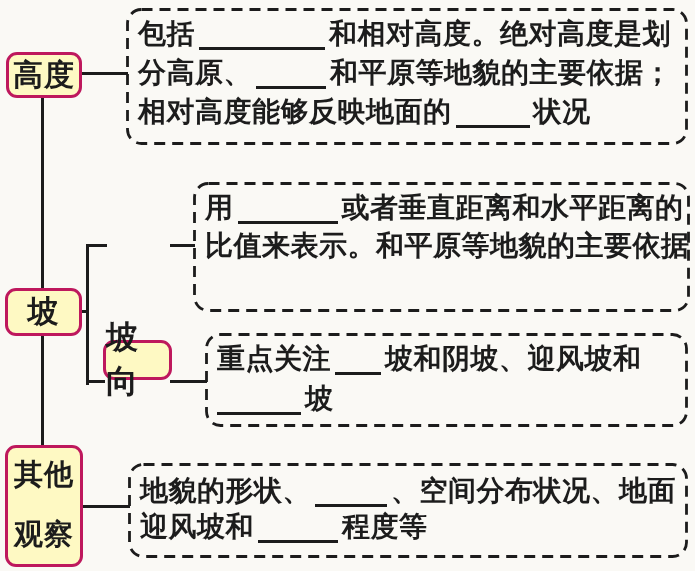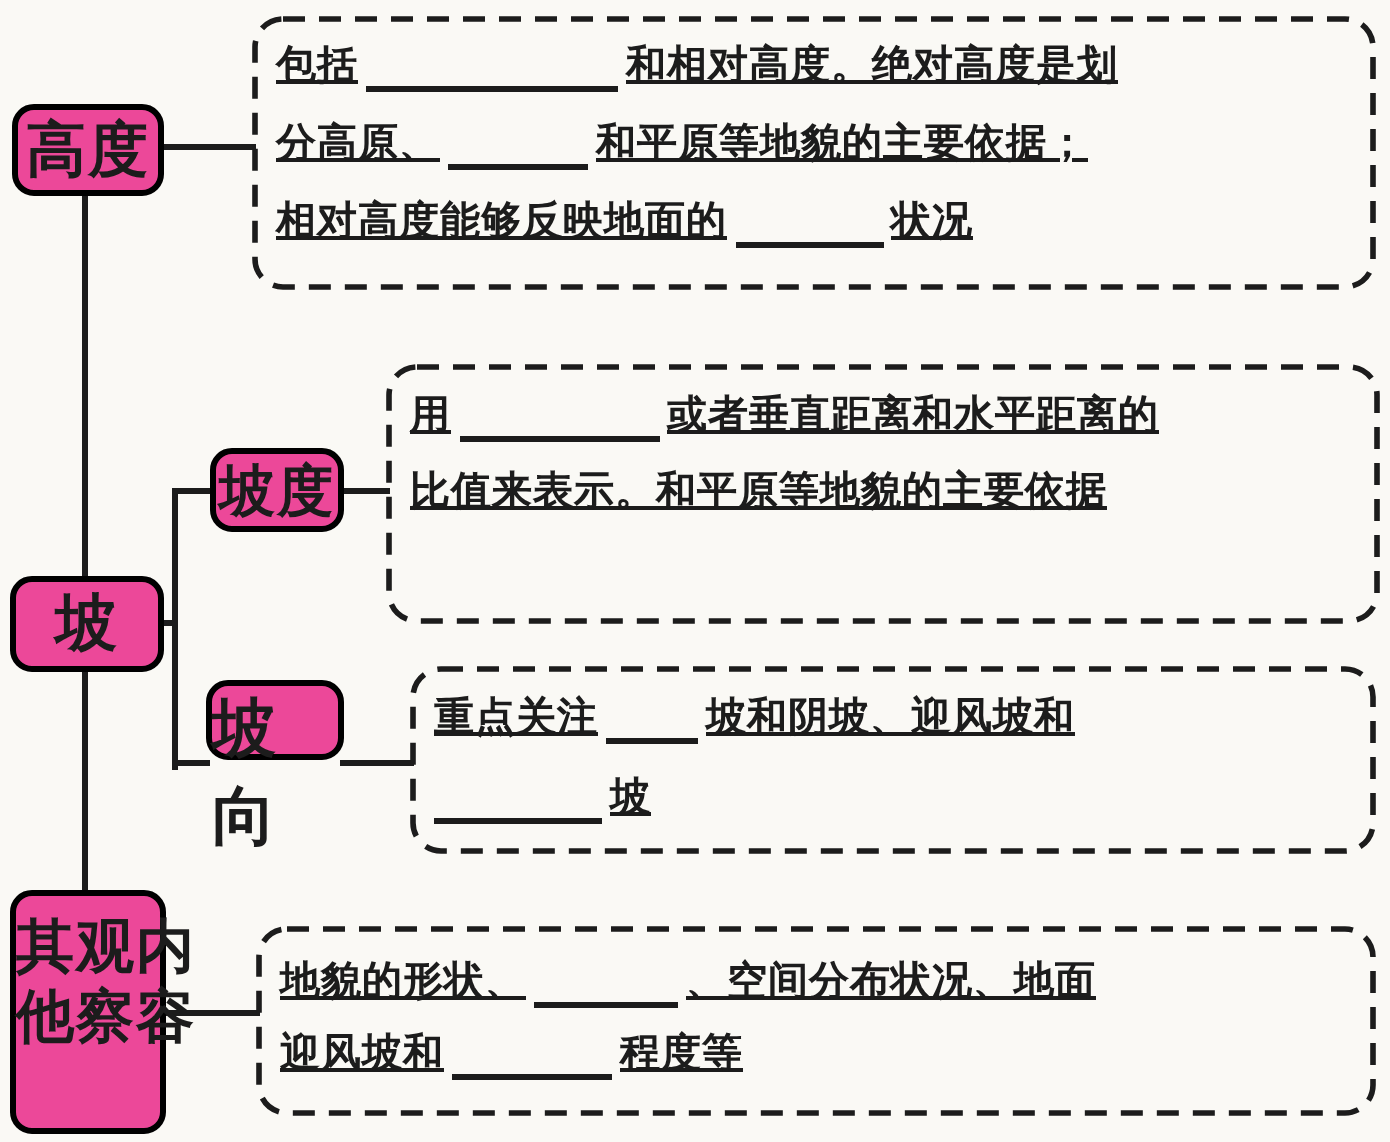--- a/index.html
+++ b/index.html
@@ -12,39 +12,38 @@
     color:#1c1c1c;
   }
   
   .hline,.vline{position:absolute;background:#1c1c1c;}
   .hline{height:3px;}
   .vline{width:3px;}
   
   .node{
     position:absolute;
     box-sizing:border-box;
-    border:3px solid #000000;
+    border:3px solid #be185d;
     border-radius:11px;
-    background:#ec4899;
-    display:flex;justify-content:center;
+    background:#fef9c3;
+    display:flex;align-items:center;justify-content:center;
     font-weight:600;
     letter-spacing:1px;
   }
-  .node.multi{flex-direction:row;justify-content:flex-start;}
+  .node.multi{flex-direction:column;justify-content:flex-start;gap:25px;}
   .node.multi .nline{line-height:35px;height:35px;}
   
   .dbox{position:absolute;box-sizing:border-box;}
   .dbox svg{position:absolute;left:0;top:0;}
   .dtext{
     position:absolute;left:0;top:0;right:0;bottom:0;
     padding:6px 10px 0 12px;
-    font-size:20px;font-weight:600;
+    font-size:28px;font-weight:600;
     letter-spacing:0.5px;
     white-space:nowrap;
-    text-decoration:underline;
   }
   .dline{display:block;}
   
   .blank{
     display:inline-block;
     height:0;
     border-bottom:3px solid #1c1c1c;
     vertical-align:-7px;
     margin:0 4px;
   }
@@ -66,23 +65,20 @@
   <div class="hline" style="left:81px;top:505px;width:49px"></div>
 
   <div class="node" style="left:6px;top:52px;width:76px;height:46px;font-size:30px">
     <span>高度</span>
   </div>
 
   <div class="node" style="left:5px;top:288px;width:77px;height:48px;font-size:31px">
     <span>坡</span>
   </div>
 
-  <div class="node" style="left:105px;top:224px;width:67px;height:42px;font-size:28px">
-    <span>坡度</span>
-  </div>
 
   <div class="node" style="left:103px;top:340px;width:69px;height:40px;font-size:32px">
     <span>坡向</span>
   </div>
 
   <div class="node multi" style="left:5px;top:445px;width:78px;height:122px;font-size:29px;padding-top:9px">
     <span class="nline">其他</span>
     <span class="nline">观察</span>
     <span class="nline">内容</span>
   </div>

